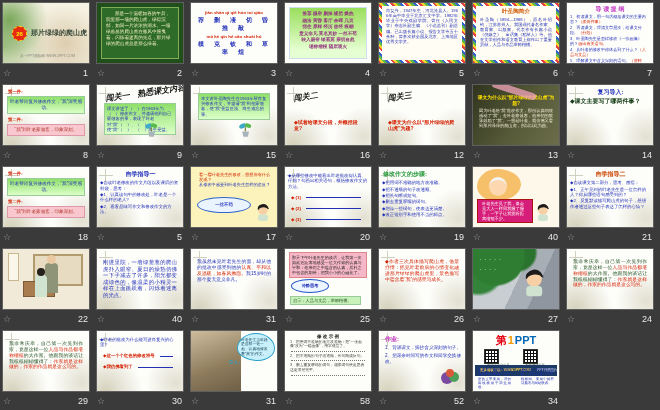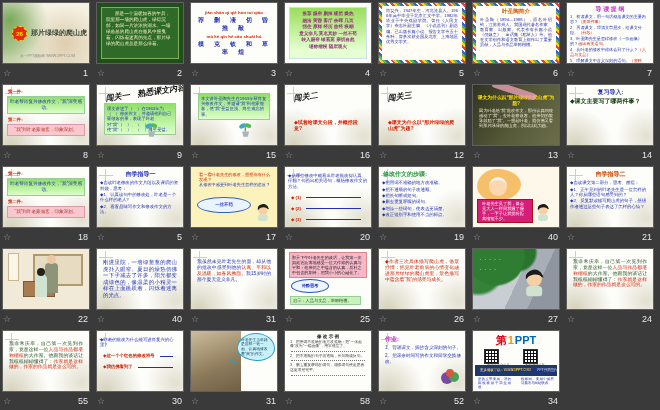--- a/index.html
+++ b/index.html
@@ -524,21 +524,21 @@
   </div>
 
   <div class="cell">
     <div class="thumb wm">
           <div style="padding-top: 10px;">
             <div class="t" style="font-size: 4.8px; color: rgb(34, 34, 34); padding: 0px 6px; text-align: justify;"><span style="color: rgb(29, 77, 29);">我非常庆幸，自己第一次见到作家，竟是这样一位</span><span style="color: rgb(212, 32, 0);">人品与作品都堪称楷模</span><span style="color: rgb(29, 77, 29);">的大作家。他跟我的谈话让我模模糊糊懂得了：</span><span style="color: rgb(212, 32, 0);">作家就是这样做的，作家的作品就是这么写的。</span></div>
           </div>
         </div>
     <div class="cap">
       <span class="star">☆</span>
-      <span class="num">55</span>
+      <span class="num">29</span>
     </div>
   </div>
 
   <div class="cell">
     <div class="thumb wm">
           <div style="padding-top: 6px;">
             <div class="t" style="font-size: 4.4px; color: rgb(34, 48, 184); margin-bottom: 2px;">◆叶老的批改为什么能写进肖复兴的心里?</div>
             <div style="display: flex; align-items: flex-end; padding: 0px 6px 0px 3px; margin-bottom: 2px;">
               <div class="t" style="font-size: 4.4px; color: rgb(212, 32, 0); font-weight: bold; white-space: nowrap;">◆这一个个红色的修改符号</div>
               <div class="blankline"></div>

